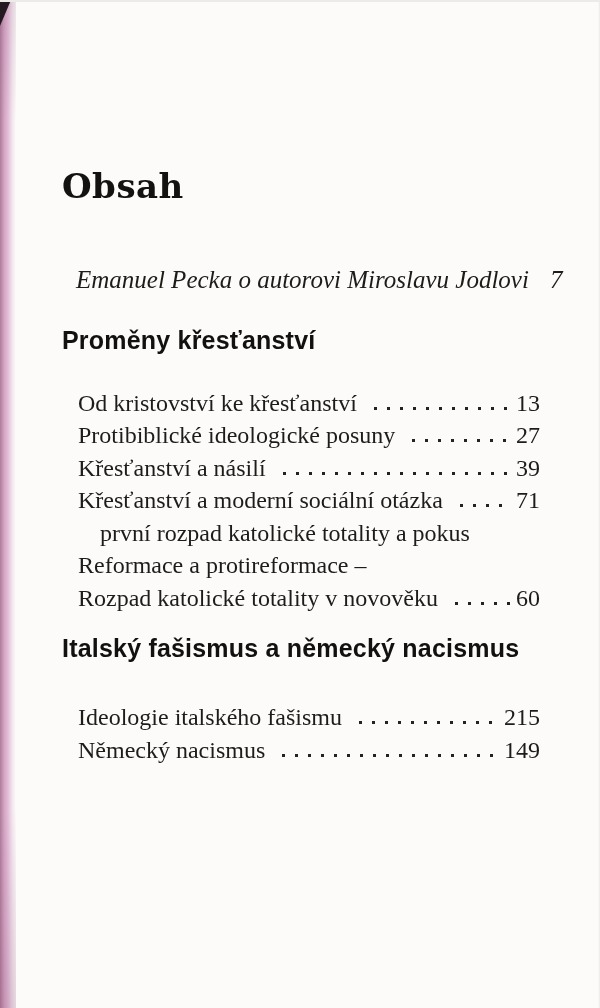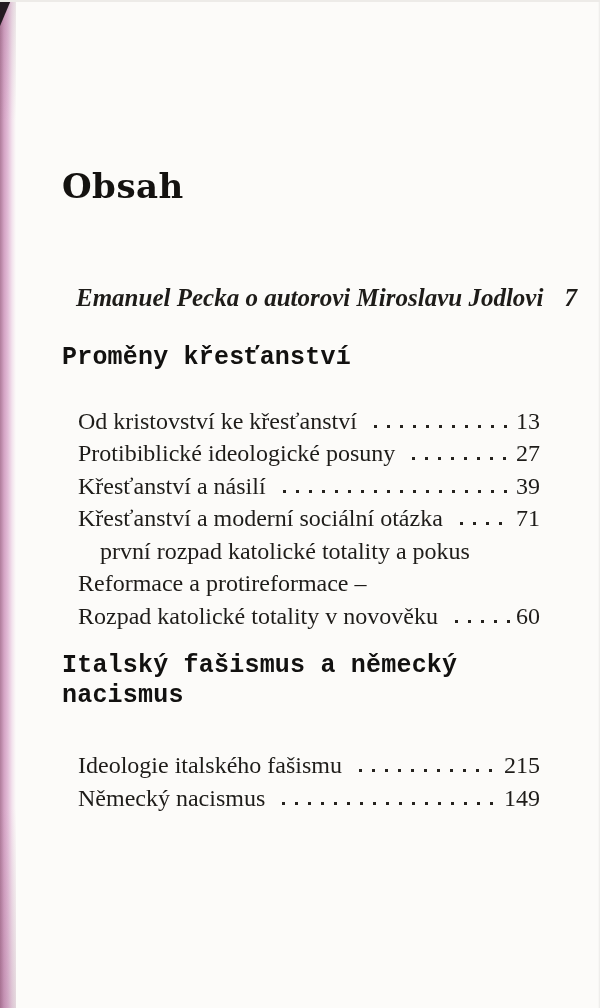--- a/index.html
+++ b/index.html
@@ -58,29 +58,28 @@
     color: #141210;
   }
   .row {
     display: flex;
     align-items: baseline;
     line-height: 32.5px;
     font-size: 24px;
     white-space: nowrap;
   }
   .author-row {
-    margin-top: 76px;
+    margin-top: 58px;
     padding-left: 14px;
     font-style: italic;
     font-size: 25px;
-    font-weight: bold;
   }
   .section-heading {
     margin: 0;
-    font-family: Liberation Mono, monospace;
+    font-family: Liberation Sans, sans-serif;
     font-weight: bold;
     font-size: 25px;
     line-height: 30px;
     letter-spacing: 0.2px;
     color: #121110;
   }
   .heading-1 { margin-top: 28px; }
   .heading-2 { margin-top: 19px; }
   .toc-list { margin-top: 32px; }
   .toc-list-2 { margin-top: 38px; }

